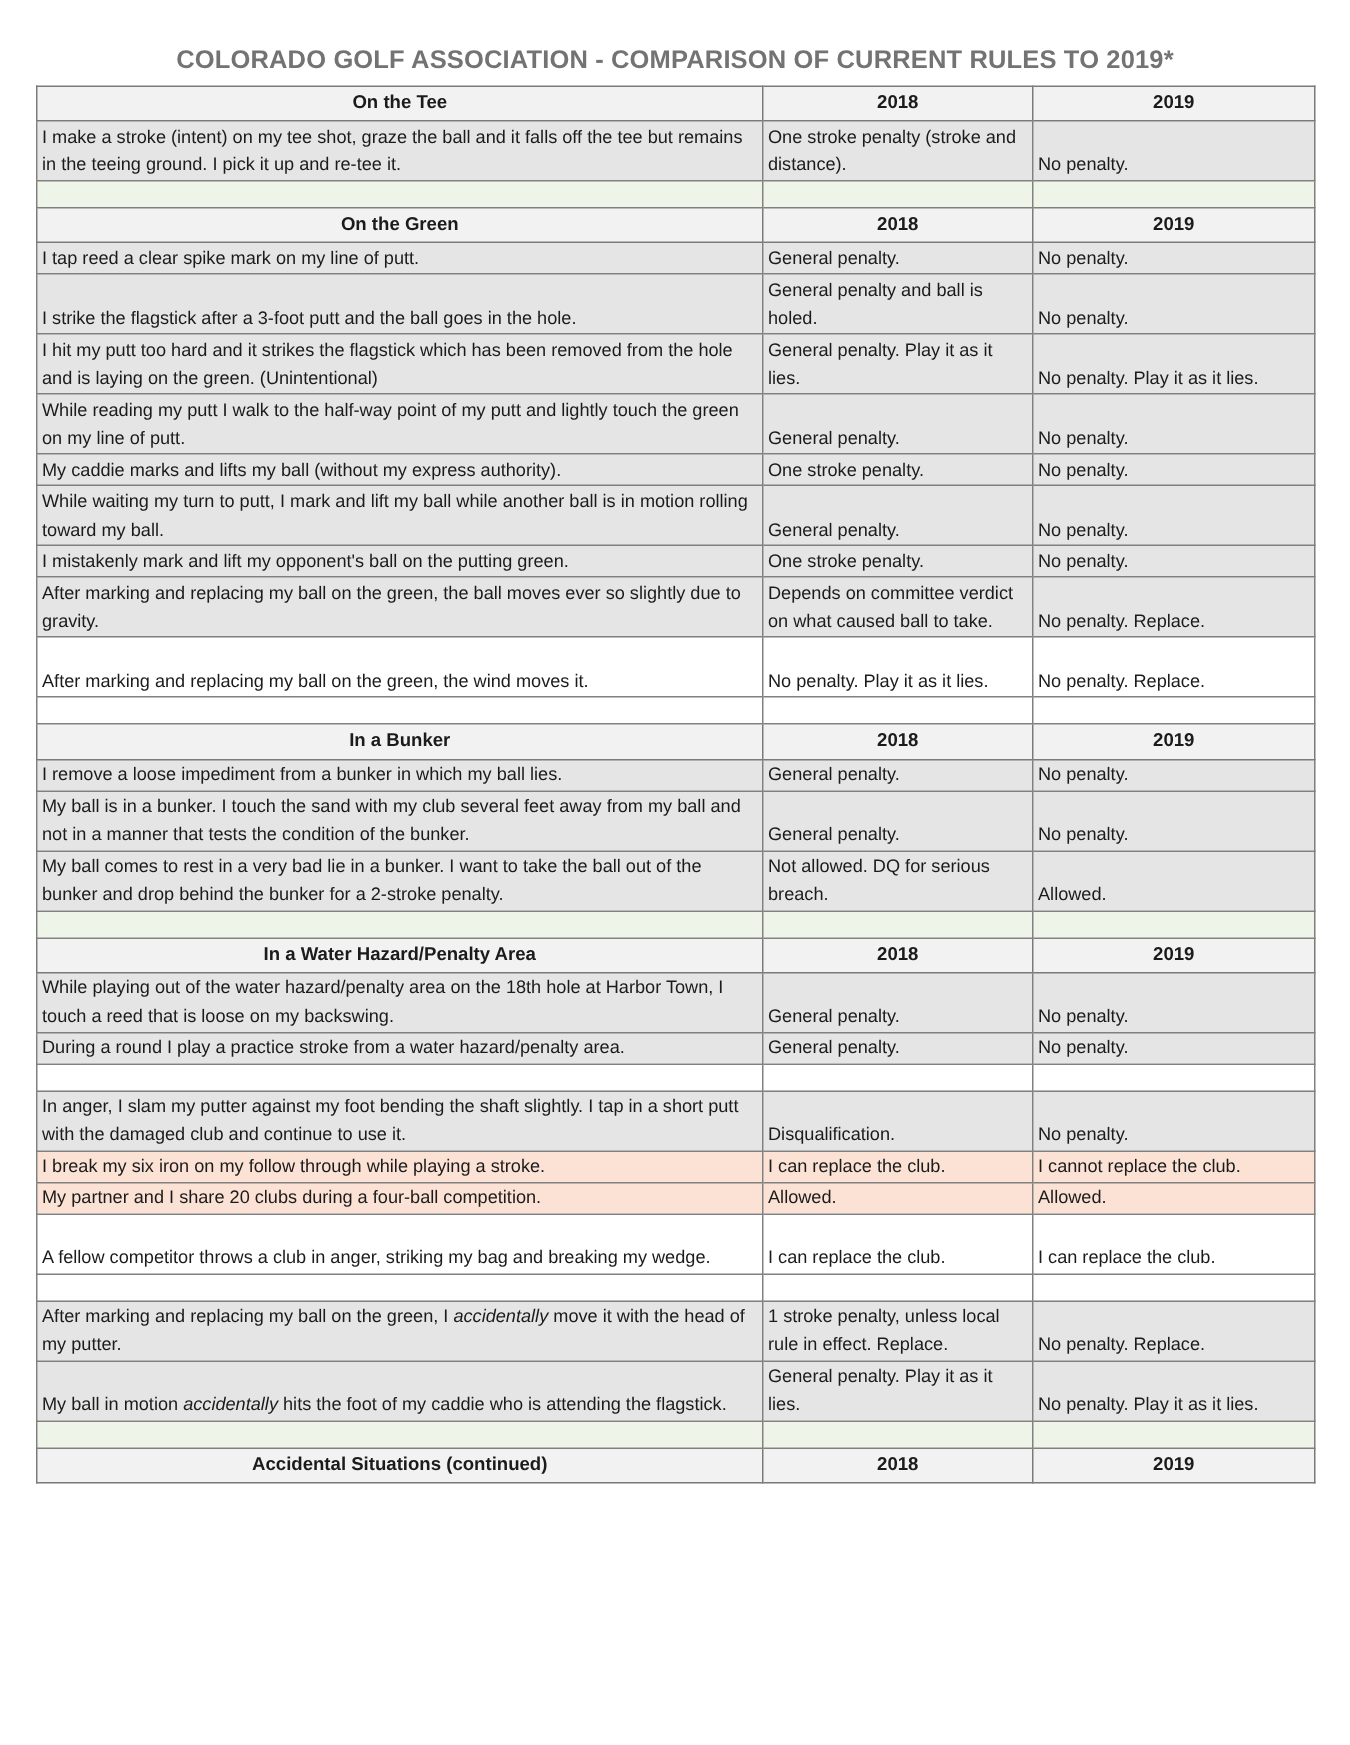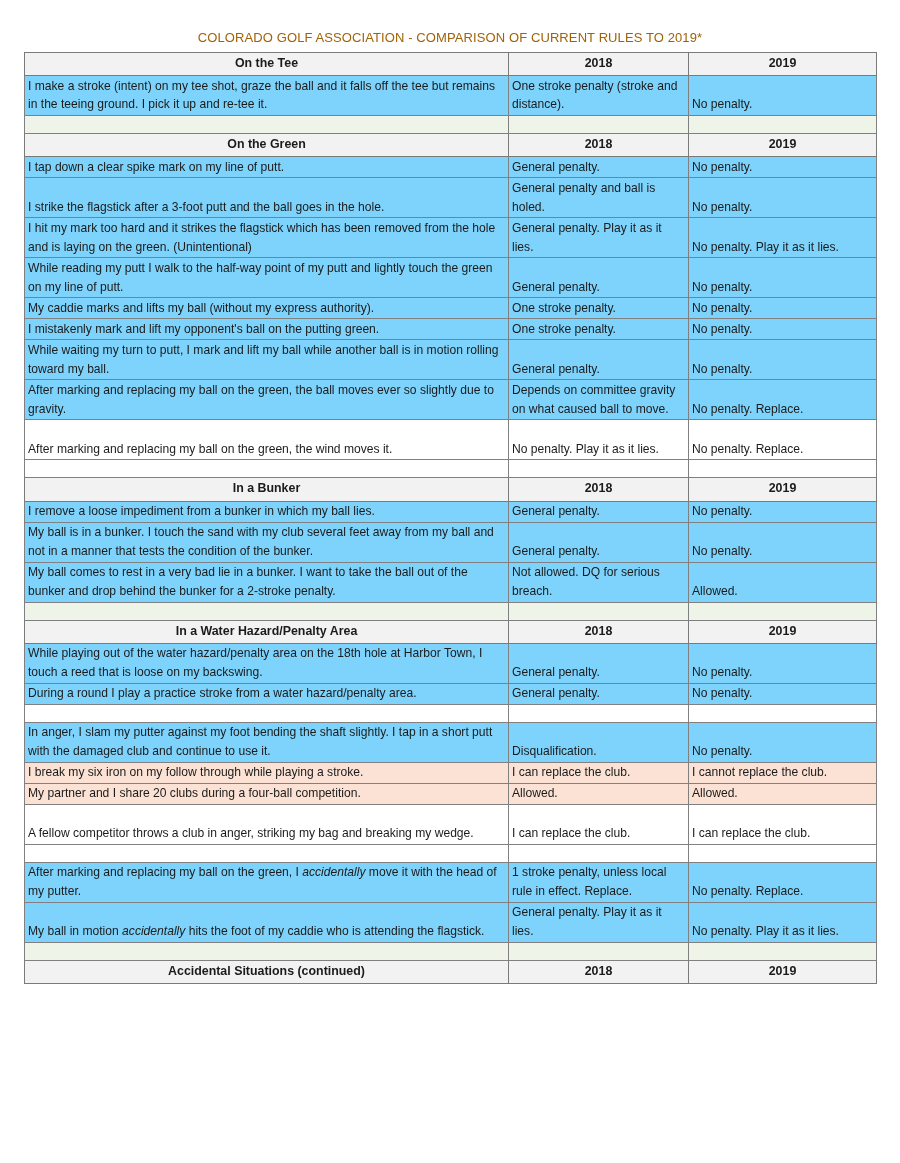--- a/index.html
+++ b/index.html
@@ -17,24 +17,24 @@
   }
   #page {
     position: relative;
     width: 900px;
     height: 1163px;
     box-sizing: border-box;
     padding: 0 24px;
   }
   .doc-title {
     text-align: center;
-    font-size: 13px;
-    font-weight: 400;
+    font-size: 17px;
+    font-weight: 700;
     letter-spacing: 0.1px;
-    color: #a16207;
+    color: #737373;
     padding-top: 30px;
     padding-bottom: 7px;
     white-space: nowrap;
   }
   table.rules {
     width: 852px;
     border-collapse: collapse;
     table-layout: fixed;
     font-size: 12.1px;
     line-height: 1.55;
@@ -58,21 +58,21 @@
     font-weight: bold;
     text-align: center;
     font-size: 12.4px;
     padding-top: 1px;
     padding-bottom: 2px;
     vertical-align: middle;
     border-color: #7a7a7a;
   }
 
   
-  tr.green > td  { background: #7dd3fc; }
+  tr.green > td  { background: #e5e5e5; }
   tr.peach > td  { background: #fbe2d5; }
   tr.white > td  { background: #ffffff; }
 
   
   tr.spacer > td {
     background: #ffffff;
     height: 17px;
     padding: 0;
   }
   tr.spacer.greenish > td { background: #eef5e8; }
@@ -114,57 +114,57 @@
           <td class=""></td>
           <td class=""></td>
           <td class=""></td>
         </tr>
         <tr class="section-head">
           <td class="desc">On the Green</td>
           <td class="val">2018</td>
           <td class="val">2019</td>
         </tr>
         <tr class="green h1">
-          <td class="desc">I tap down a clear spike mark on my line of putt.</td>
+          <td class="desc">I tap reed a clear spike mark on my line of putt.</td>
           <td class="val">General penalty.</td>
           <td class="val">No penalty.</td>
         </tr>
         <tr class="green h2">
           <td class="desc">I strike the flagstick after a 3-foot putt and the ball goes in the hole.</td>
           <td class="val">General penalty and ball is holed.</td>
           <td class="val">No penalty.</td>
         </tr>
         <tr class="green h2">
-          <td class="desc">I hit my mark too hard and it strikes the flagstick which has been removed from the hole and is laying on the green. (Unintentional)</td>
+          <td class="desc">I hit my putt too hard and it strikes the flagstick which has been removed from the hole and is laying on the green. (Unintentional)</td>
           <td class="val">General penalty.  Play it as it lies.</td>
           <td class="val">No penalty.  Play it as it lies.</td>
         </tr>
         <tr class="green h2">
           <td class="desc">While reading my putt I walk to the half-way point of my putt and lightly touch the green on my line of putt.</td>
           <td class="val">General penalty.</td>
           <td class="val">No penalty.</td>
         </tr>
         <tr class="green h1">
           <td class="desc">My caddie marks and lifts my ball (without my express authority).</td>
           <td class="val">One stroke penalty.</td>
           <td class="val">No penalty.</td>
         </tr>
+        <tr class="green h2">
+          <td class="desc">While waiting my turn to putt, I mark and lift my ball while another ball is in motion rolling toward my ball.</td>
+          <td class="val">General penalty.</td>
+          <td class="val">No penalty.</td>
+        </tr>
         <tr class="green h1">
           <td class="desc">I mistakenly mark and lift my opponent's ball on the putting green.</td>
           <td class="val">One stroke penalty.</td>
           <td class="val">No penalty.</td>
         </tr>
         <tr class="green h2">
-          <td class="desc">While waiting my turn to putt, I mark and lift my ball while another ball is in motion rolling toward my ball.</td>
-          <td class="val">General penalty.</td>
-          <td class="val">No penalty.</td>
-        </tr>
-        <tr class="green h2">
           <td class="desc">After marking and replacing my ball on the green, the ball moves ever so slightly due to gravity.</td>
-          <td class="val">Depends on committee gravity on what caused ball to move.</td>
+          <td class="val">Depends on committee verdict on what caused ball to take.</td>
           <td class="val">No penalty.  Replace.</td>
         </tr>
         <tr class="white h2">
           <td class="desc">After marking and replacing my ball on the green, the wind moves it.</td>
           <td class="val">No penalty.  Play it as it lies.</td>
           <td class="val">No penalty.  Replace.</td>
         </tr>
         <tr class="spacer">
           <td class=""></td>
           <td class=""></td>

